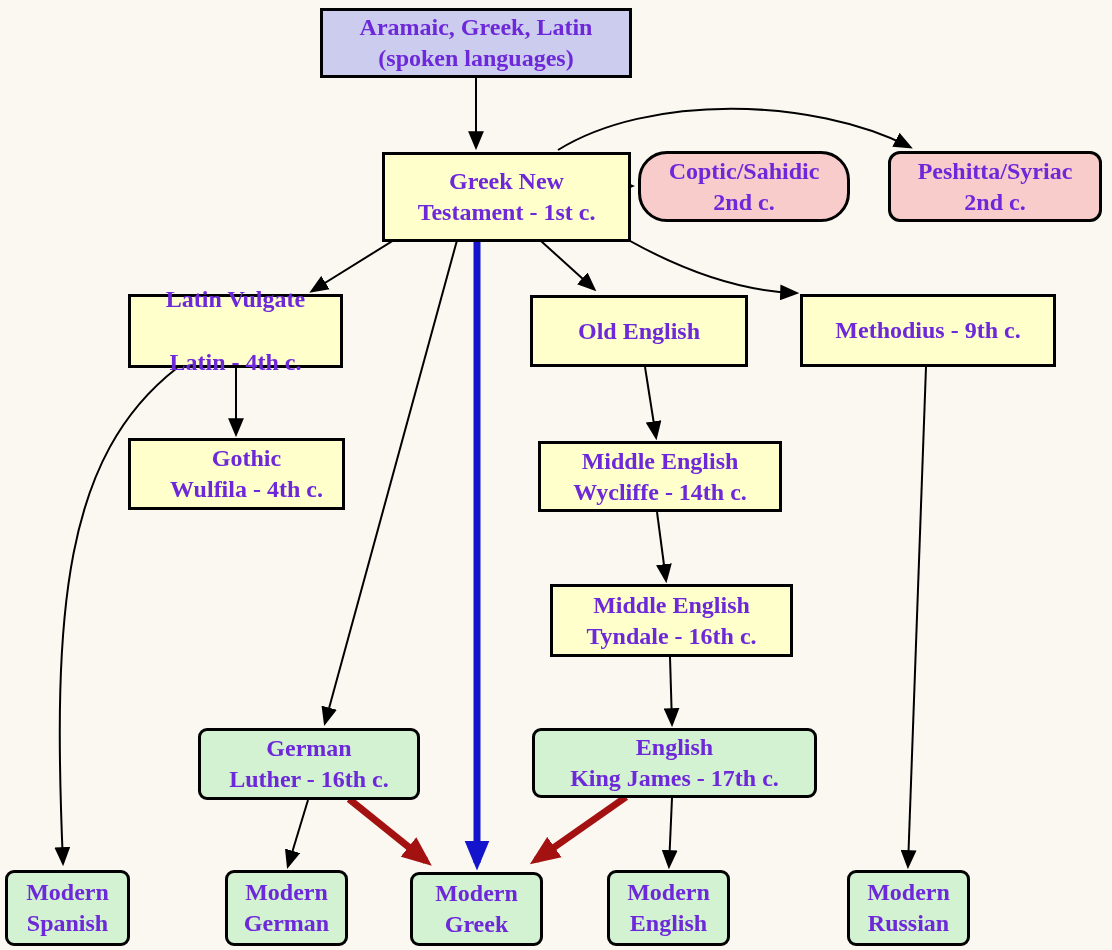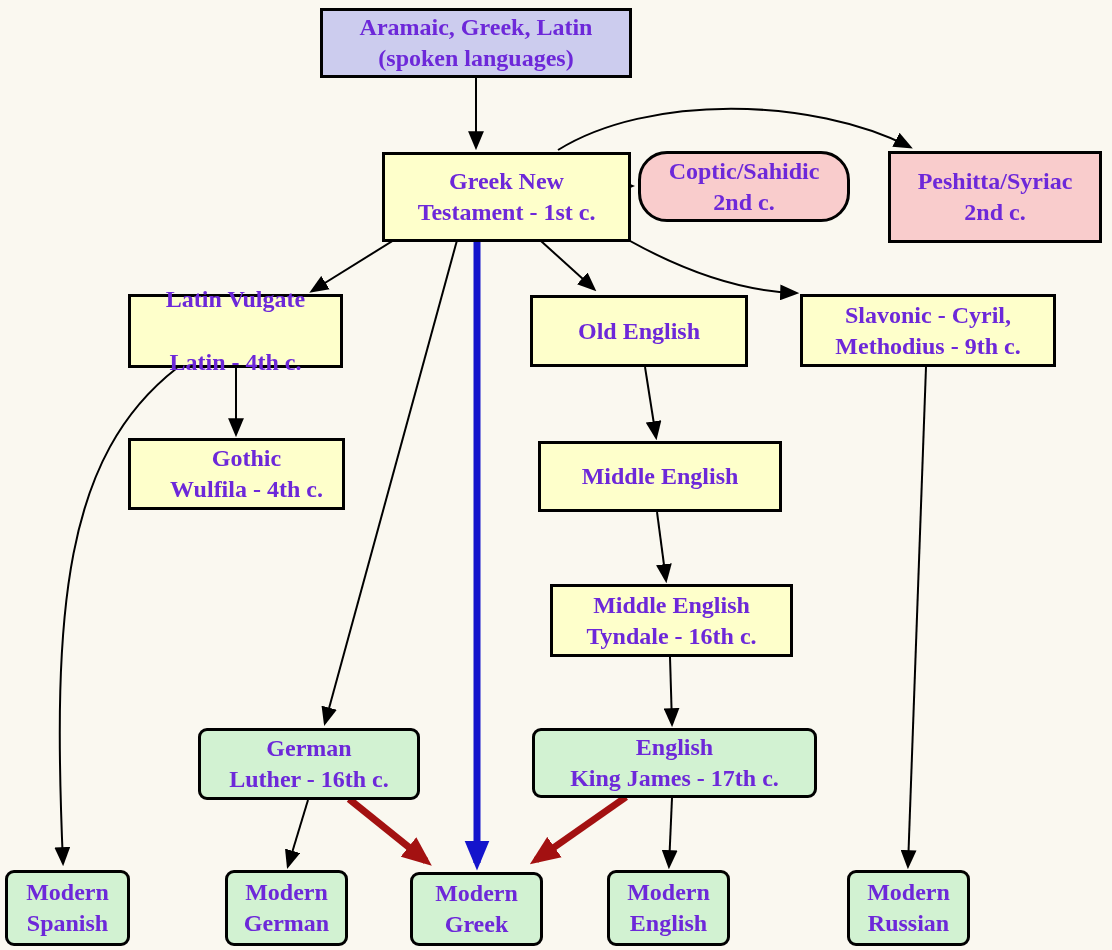--- a/index.html
+++ b/index.html
@@ -85,46 +85,46 @@
   <div class="node fill-yellow" style="left:350px; top:152px; width:249px; height:90px;margin-left:32px;">
     <span>Greek New</span>
     <span>Testament - 1st c.</span>
   </div>
 
   <div class="node fill-pink" style="left:638px; top:151px; width:212px; height:71px;border-radius:29px;">
     <span>Coptic/Sahidic</span>
     <span>2nd c.</span>
   </div>
 
-  <div class="node fill-pink" style="left:888px; top:151px; width:214px; height:92px;">
+  <div class="node fill-pink" style="left:888px; top:151px; width:214px; height:71px;border-radius:12px;">
     <span>Peshitta/Syriac</span>
     <span>2nd c.</span>
   </div>
 
   <div class="node fill-yellow" style="left:128px; top:294px; width:215px; height:74px;gap:32px;">
     <span>Latin Vulgate</span>
     <span>Latin - 4th c.</span>
   </div>
 
   <div class="node fill-yellow" style="left:530px; top:295px; width:218px; height:72px;">
     <span>Old English</span>
   </div>
 
   <div class="node fill-yellow" style="left:800px; top:294px; width:256px; height:73px;">
-    <span>Slavonic - Cyril,</span>
     <span>Methodius - 9th c.</span>
   </div>
 
   <div class="node fill-yellow" style="left:128px; top:438px; width:217px; height:72px;padding-left:20px;">
     <span>Gothic</span>
     <span>Wulfila - 4th c.</span>
   </div>
 
   <div class="node fill-yellow" style="left:538px; top:441px; width:244px; height:71px;">
     <span>Middle English</span>
+    <span>Wycliffe - 14th c.</span>
   </div>
 
   <div class="node fill-yellow" style="left:550px; top:584px; width:243px; height:73px;">
     <span>Middle English</span>
     <span>Tyndale - 16th c.</span>
   </div>
 
   <div class="node fill-green" style="left:198px; top:728px; width:222px; height:72px;">
     <span>German</span>
     <span>Luther - 16th c.</span>

